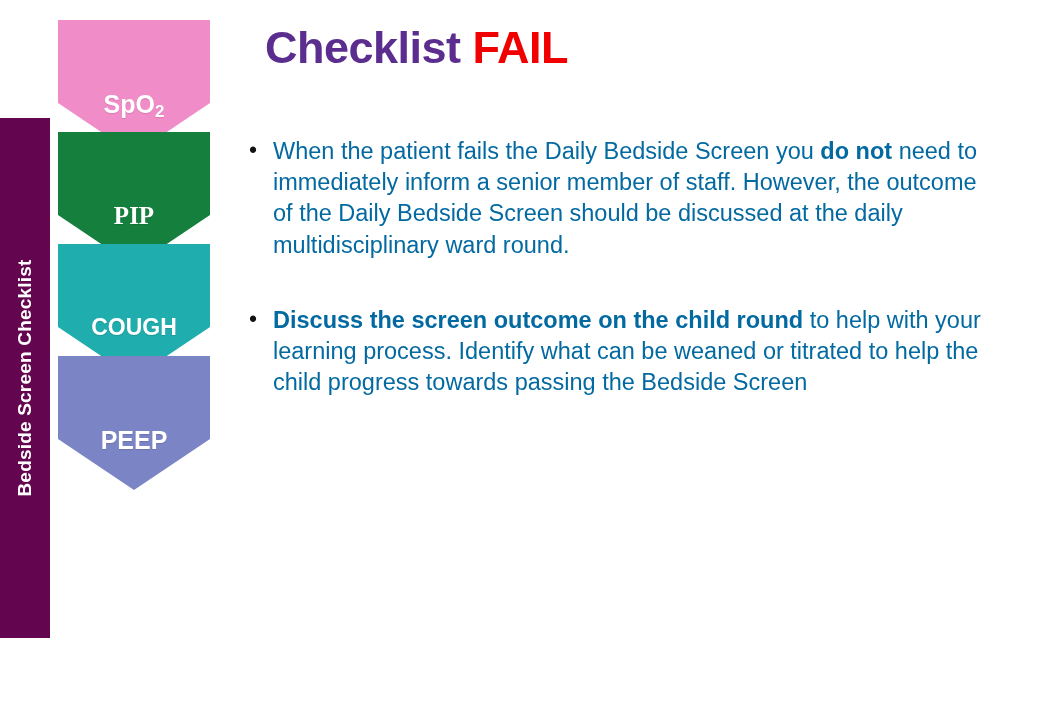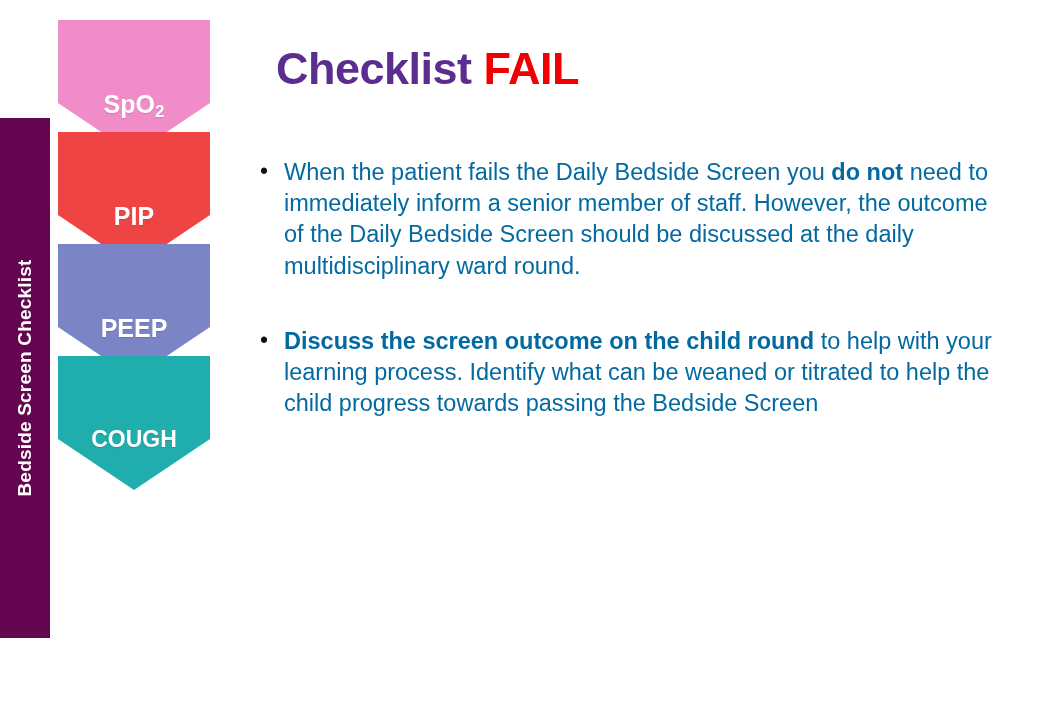--- a/index.html
+++ b/index.html
@@ -72,24 +72,23 @@
     font-size: 17px;
     vertical-align: baseline;
     position: relative;
     bottom: -4px;
   }
   .chevron.small-text .chevron-label { font-size: 23px; }
 
   
   .content {
     position: absolute;
-    left: 252px;
+    left: 241px;
     top: 22px;
     width: 760px;
-    margin-top: 21px;
   }
   .slide-title {
     font-size: 45px;
     font-weight: bold;
     letter-spacing: -0.5px;
     margin: 0 0 0 24px;
     line-height: 1.15;
   }
   .title-main { color: #5B2D8E; }
   .title-accent { color: #F00000; }
@@ -122,28 +121,28 @@
 <body>
 
 <div class="side-bar">
   <div class="side-bar-label">Bedside Screen Checklist</div>
 </div>
 
 <div class="chevron-stack">
     <div class="chevron" style="background: rgb(240, 140, 200);">
       <div class="chevron-label">SpO<sub>2</sub></div>
     </div>
-    <div class="chevron" style="background: #ef4444;">
+    <div class="chevron" style="background: #15803d; font-family: Liberation Serif, serif;">
       <div class="chevron-label">PIP</div>
+    </div>
+    <div class="chevron small-text" style="background: rgb(32, 173, 173);">
+      <div class="chevron-label">COUGH</div>
     </div>
     <div class="chevron" style="background: rgb(123, 132, 196);">
       <div class="chevron-label">PEEP</div>
-    </div>
-    <div class="chevron small-text" style="background: rgb(32, 173, 173);">
-      <div class="chevron-label">COUGH</div>
     </div>
   </div>
 
 <div class="content">
   <h1 class="slide-title">
     <span class="title-main">Checklist </span><span class="title-accent">FAIL</span>
   </h1>
   <ul class="bullets">
       <li class="bullet"><span>When the patient fails the Daily Bedside Screen you </span><b>do not</b><span> need to immediately inform a senior member of staff. However, the outcome of the Daily Bedside Screen should be discussed at the daily multidisciplinary ward round.</span></li>
       <li class="bullet"><b>Discuss the screen outcome on the child round</b><span> to help with your learning process. Identify what can be weaned or titrated to help the child progress towards passing the Bedside Screen</span></li>

